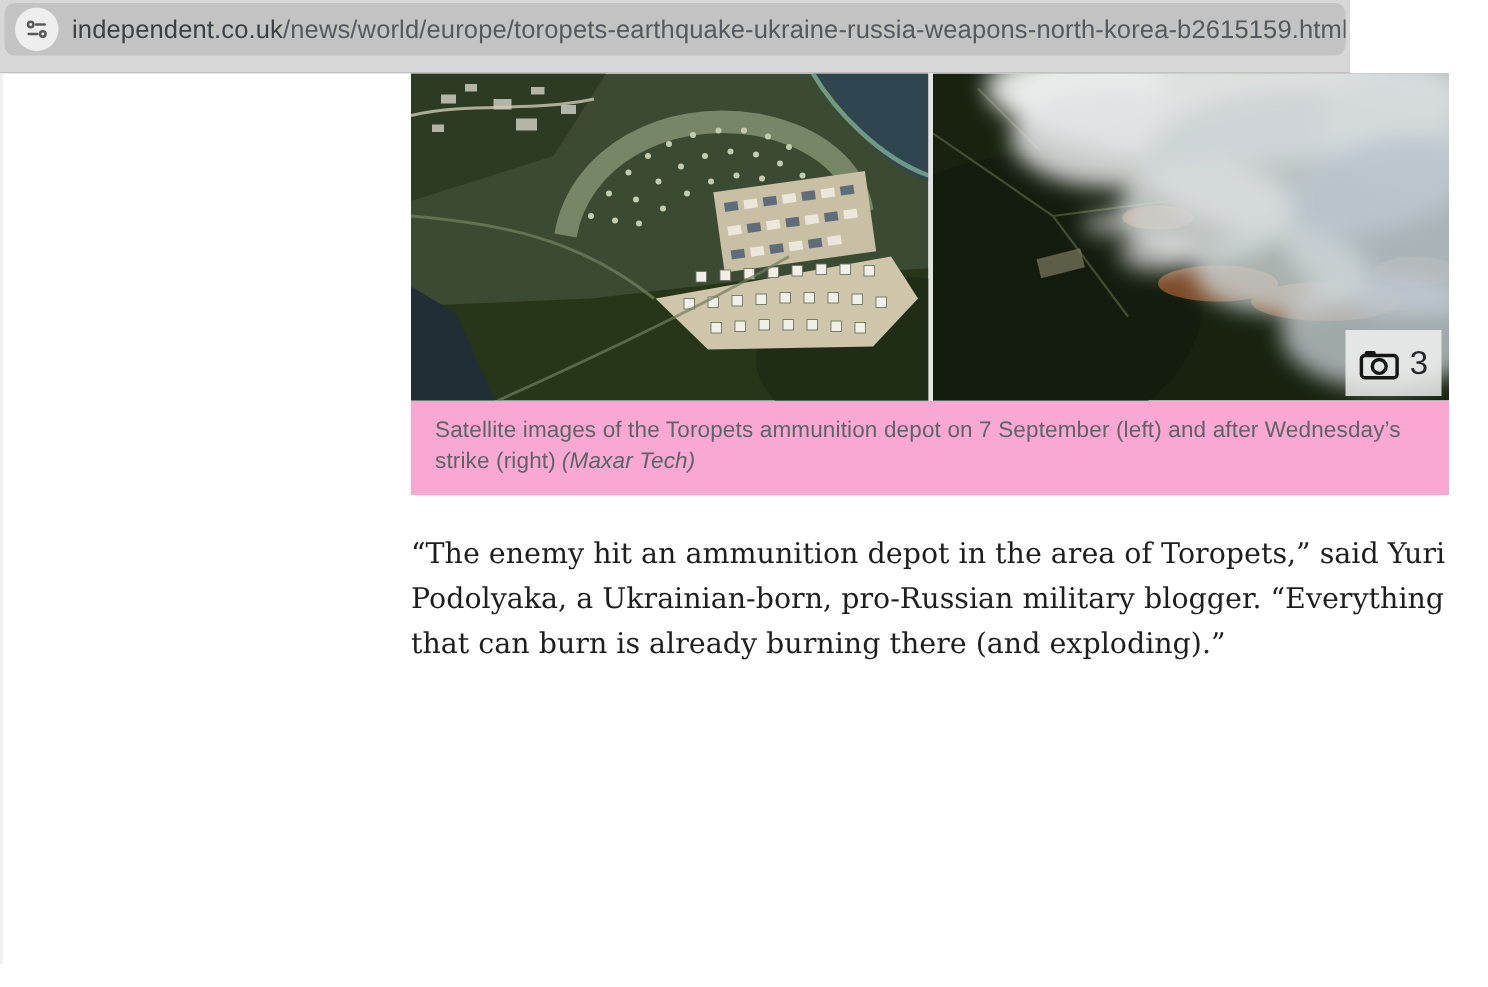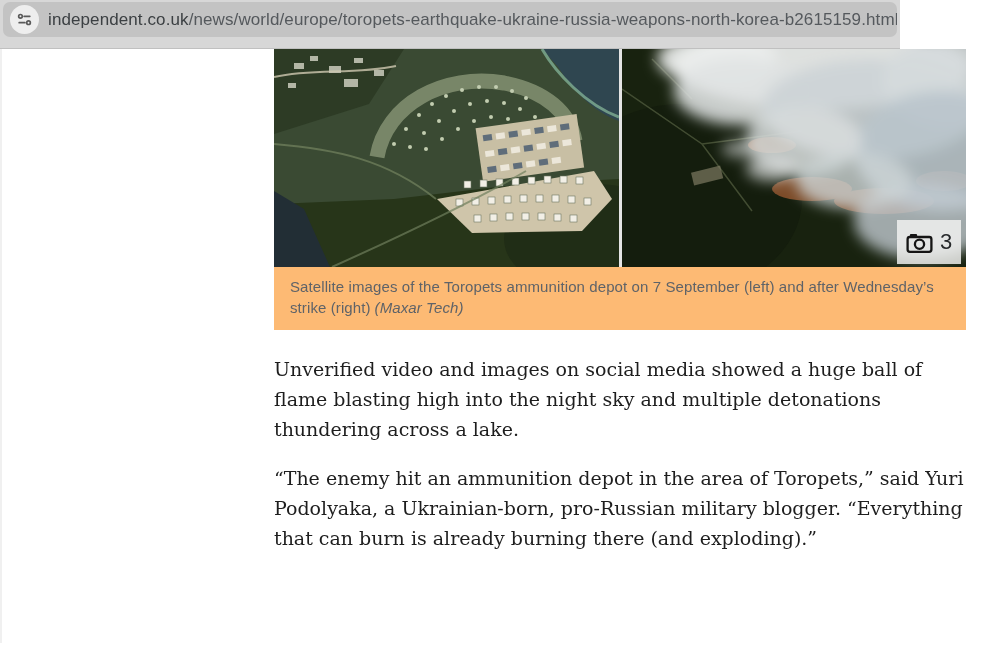--- a/index.html
+++ b/index.html
@@ -31,21 +31,21 @@
   .panel-left  { width:345px; height:218px; }
   .panel-gap   { width:3px; height:218px; background:#e4e4e4; }
   .panel-right { width:344px; height:218px; }
   .panel-left svg, .panel-right svg { display:block; width:100%; height:100%; }
 
   .gallery-badge { position:absolute; right:5px; bottom:3px; width:64px; height:44px;
                    background:rgba(243,243,242,0.82); display:flex; align-items:center;
                    justify-content:center; gap:7px; cursor:pointer; }
   .gallery-count { font-size:22px; color:#26292b; line-height:1; }
 
-  .figure-caption { width:692px; background:#fdba74; padding:9px 16px 12px 16px;
+  .figure-caption { width:692px; background:#f9a8d4; padding:9px 16px 12px 16px;
                     font-size:15px; line-height:21px; color:#5f6368; letter-spacing:0.1px; }
   .figure-caption .credit { font-style:italic; margin-left:4px; }
 
   
   .body-text { margin-top:24px; font-family:"DejaVu Serif", "Liberation Serif", serif;
                font-size:19px; line-height:30px; color:#1e1e1e; }
   .body-text p { margin-bottom:19px; }
 </style>
 </head>
 <body>
@@ -226,18 +226,17 @@
           <rect x="1.6" y="6" width="23.8" height="14.8" rx="2.2"></rect>
           <circle cx="13.5" cy="13.3" r="4.6"></circle>
         </svg>
         <span class="gallery-count">3</span>
       </div>
     </div>
 
     <div class="figure-caption"><span>Satellite images of the Toropets ammunition depot on 7 September (left) and after Wednesday’s strike (right)</span><span class="credit">(Maxar Tech)</span></div>
 
     <div class="body-text">
-      <p>Unverified video and images on social media showed a huge ball of flame blasting high into the night sky and multiple detonations thundering across a lake.</p>
       <p>“The enemy hit an ammunition depot in the area of Toropets,” said Yuri Podolyaka, a Ukrainian-born, pro-Russian military blogger. “Everything that can burn is already burning there (and exploding).”</p>
     </div>
 
   </div>
 </div>
 
 </body></html>

